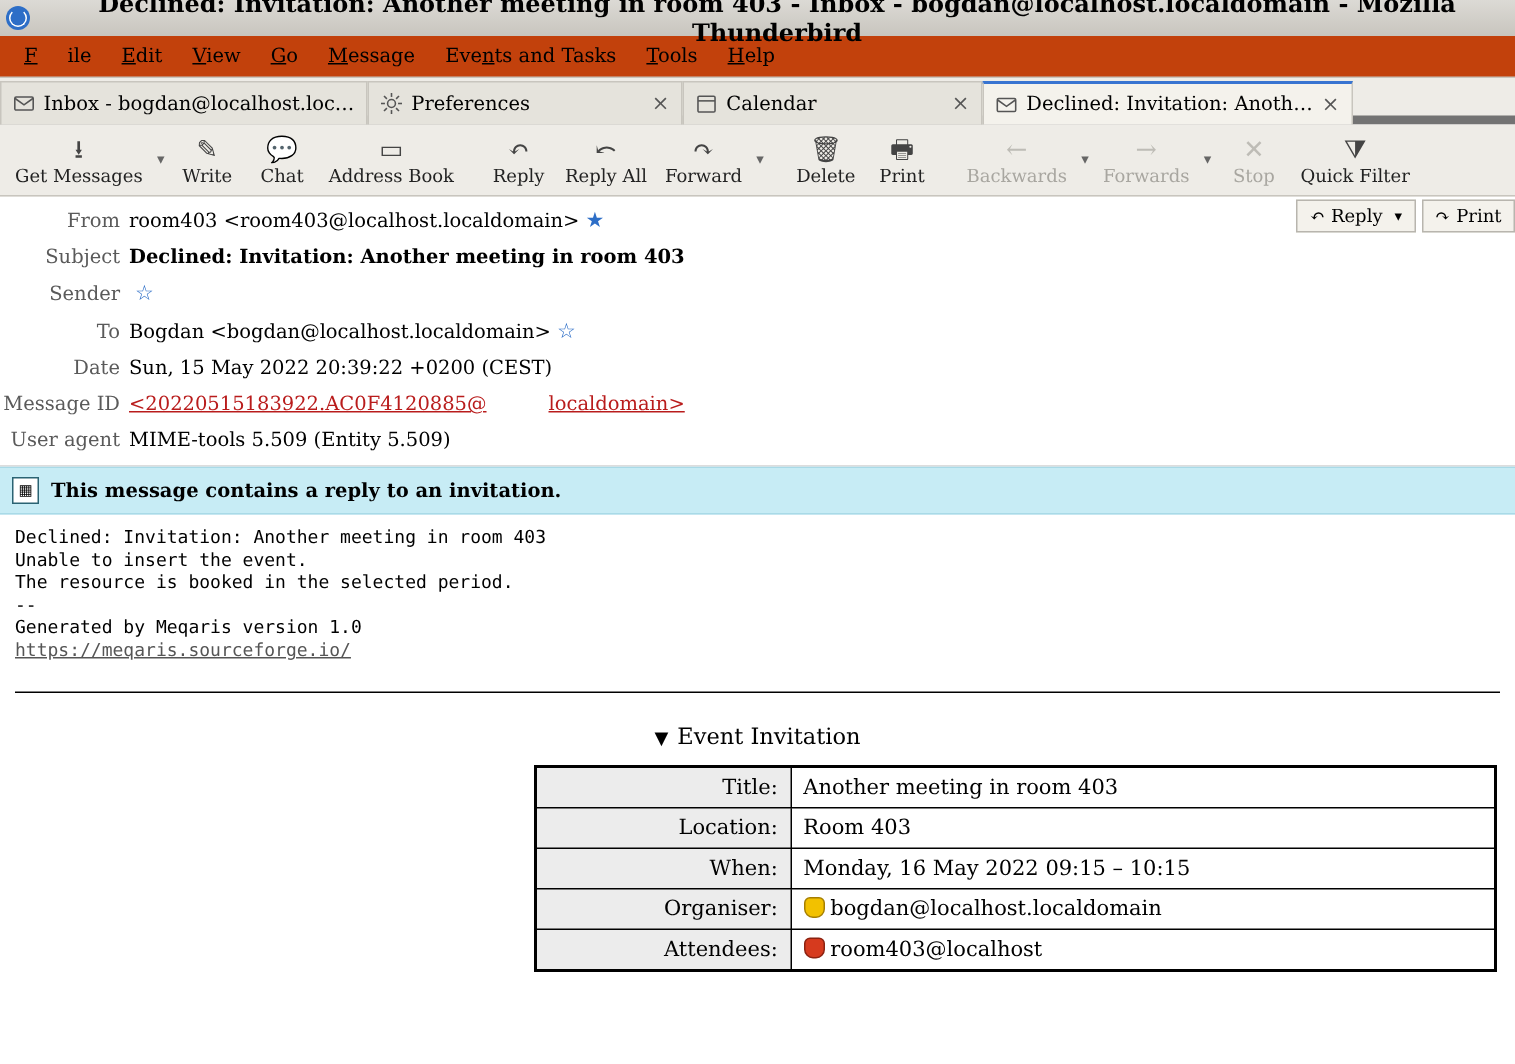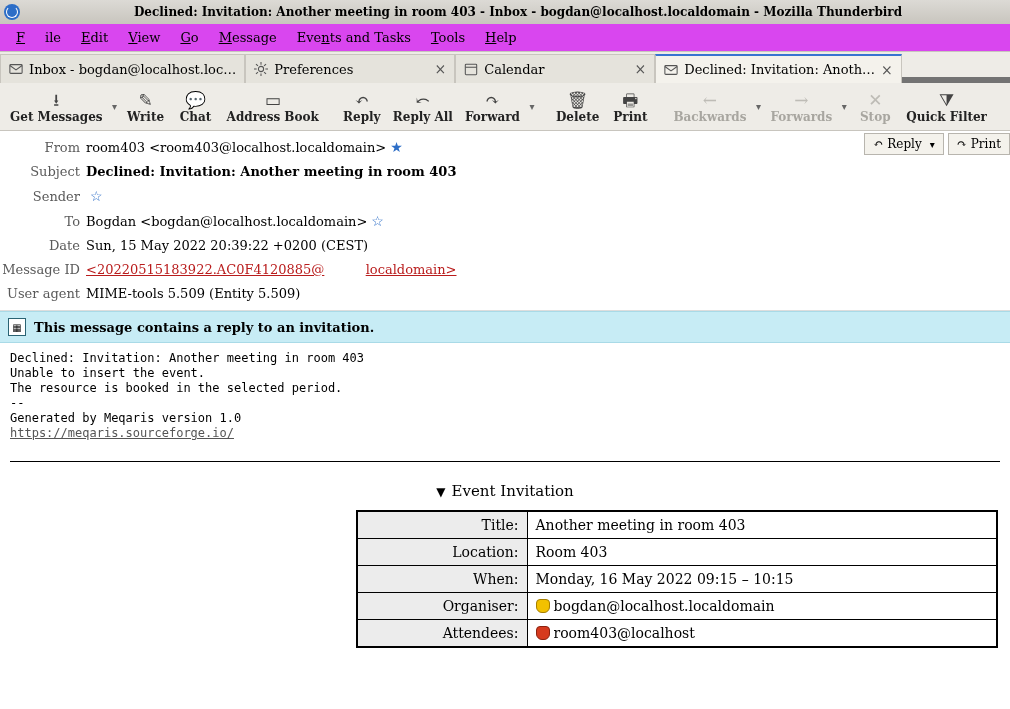--- a/index.html
+++ b/index.html
@@ -1,35 +1,35 @@
 <!DOCTYPE html>
 <html><head>
 <meta charset="utf-8">
 <style>
 * { margin:0; padding:0; box-sizing:border-box; }
 body { font-family:"DejaVu Serif","Liberation Serif",serif; font-size:13px; background:#fff; width:1010px; height:709px; overflow:hidden; color:#000; }
-.titlebar { height:24px; background:linear-gradient(#dcdad5,#c8c5be); display:flex; align-items:center; padding-left:4px; font-size:12px; }
+.titlebar { height:24px; background:linear-gradient(#dcdad5,#c8c5be); display:flex; align-items:center; padding-left:4px; font-size:16px; }
 .titlebar .app-icon { width:16px; height:16px; border-radius:50%; background:#2d6ec7; display:flex; align-items:center; justify-content:center; margin-right:6px; }
 .titlebar .app-icon::after { content:""; width:10px; height:10px; border:1.5px solid #fff; border-radius:50%; border-top-color:transparent; }
 .titlebar-text { flex:1; text-align:center; font-weight:bold; }
-.menubar { height:28px; background:#d946ef; display:flex; align-items:center; padding:12px 6px; gap:0; border-bottom:1px solid #c8c5be; }
+.menubar { height:28px; background:#c2410c; display:flex; align-items:center; padding:12px 6px; gap:0; border-bottom:1px solid #c8c5be; }
 .menubar span { padding:3px 10px; cursor:default; }
 .menubar u { text-decoration:underline; }
 .tabs { height:31px; background:#eeece7; display:flex; align-items:flex-start; border-bottom:6px solid #737373; }
 .tab { height:29px; min-width:200px; display:flex; align-items:center; padding:0 8px; border:1px solid #c8c5be; border-bottom:none; background:#e5e3dc; margin-top:2px; position:relative; gap:6px;}
 .tab.active { background:#f4f2ec; border-top:2px solid #3874d1;}
 .tab .tab-icon { width:14px; height:14px; flex:none;}
 .tab .tab-label { flex:1; white-space:nowrap; overflow:hidden; text-overflow:ellipsis;}
 .tab .close { font-size:14px; color:#555; }
 .toolbar { height:48px; background:#eeece7; display:flex; align-items:center; padding:0 4px; border-bottom:1px solid #c8c5be; }
 .tbtn { display:flex; flex-direction:column; align-items:center; justify-content:center; min-width:50px; padding:4px 6px; cursor:default; color:#222;}
 .tbtn.disabled { color:#a8a6a0; }
 .tbtn .glyph { height:20px; font-size:17px; line-height:20px; display:flex; align-items:center; justify-content:center; color:#444;}
 .tbtn.disabled .glyph { color:#bebcb6;}
-.tbtn .lbl { font-size:12px;font-weight:bold; }
+.tbtn .lbl { font-size:12px; }
 .drop { width:12px; font-size:10px; color:#666; display:flex; align-items:center; justify-content:center;}
 .headers { padding:4px 0 4px 0; border-bottom:1px solid #ddd; position:relative;}
 .hrow { display:flex; align-items:center; min-height:24px; line-height:24px; }
 .hrow .hlabel { width:86px; text-align:right; padding-right:6px; color:#5a5a5a; font-size:13px;}
 .hrow .hval { flex:1; font-size:13px; }
 .hrow .hval.bold { font-weight:bold; }
 .star { color:#2d6ec7; font-size:14px; margin-left:4px;}
 .msglink { color:#b91c1c; text-decoration:underline; }
 .action-btns { position:absolute; top:2px; right:0; display:flex; gap:4px;}
 .abtn { border:1px solid #b8b5ae; background:#f4f2ec; padding:3px 8px; font-size:12px; display:flex; align-items:center; gap:4px;}

